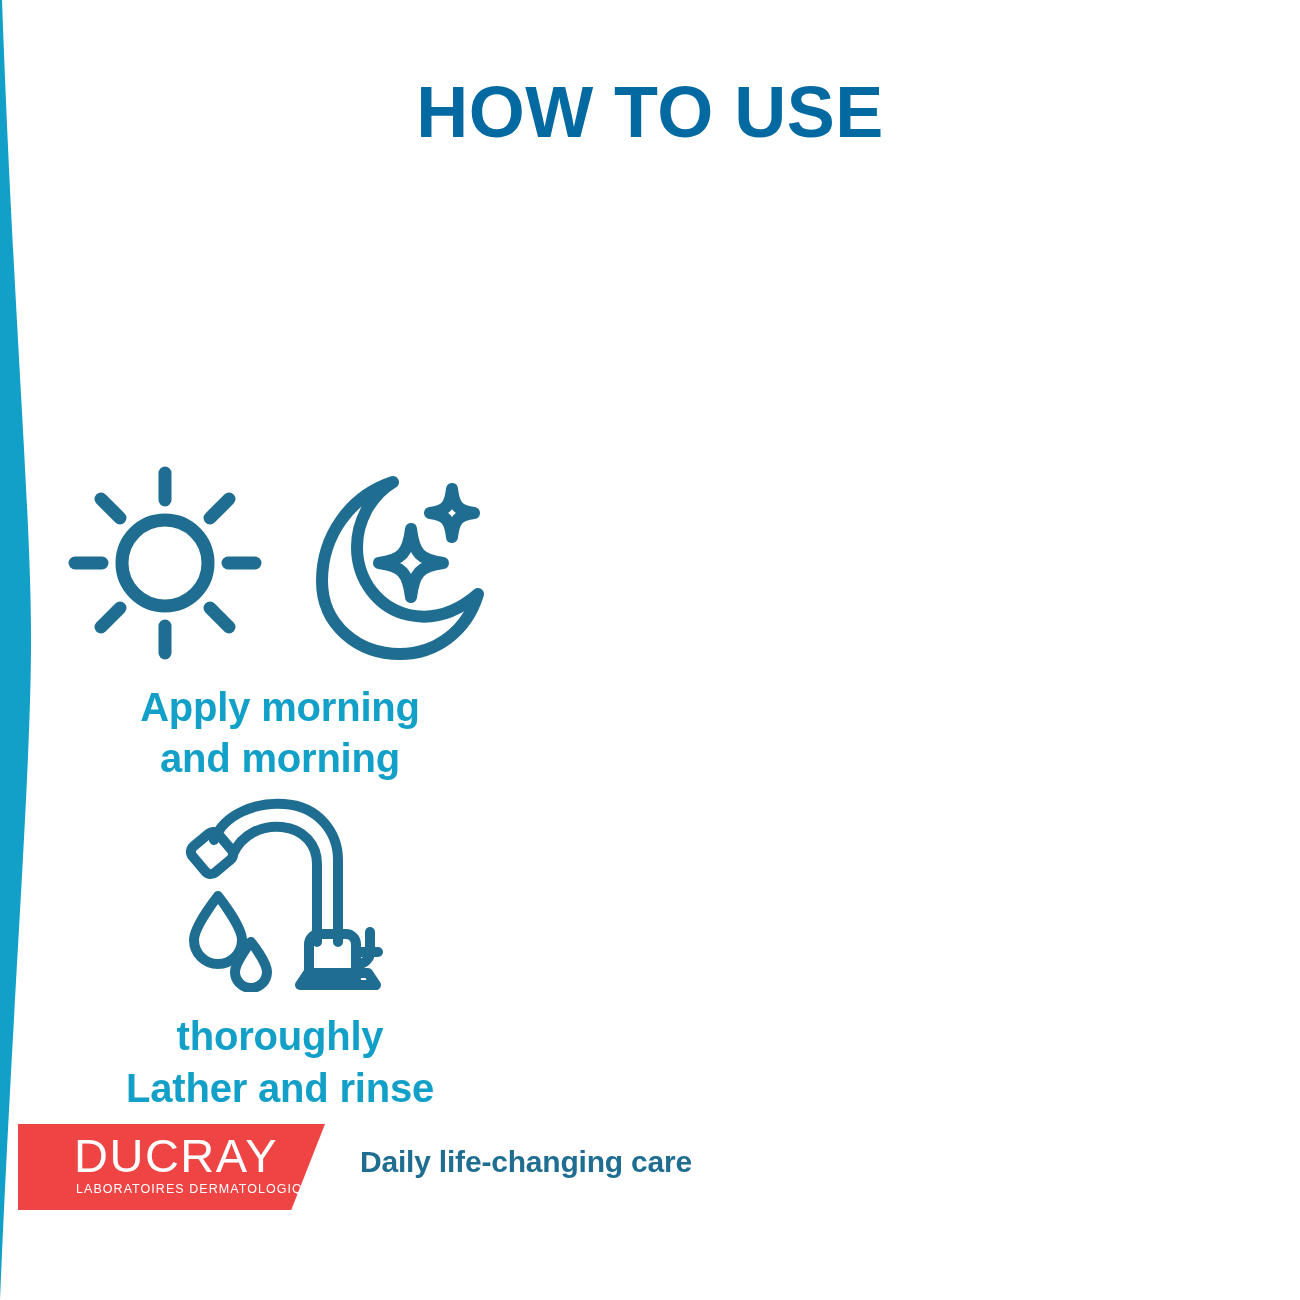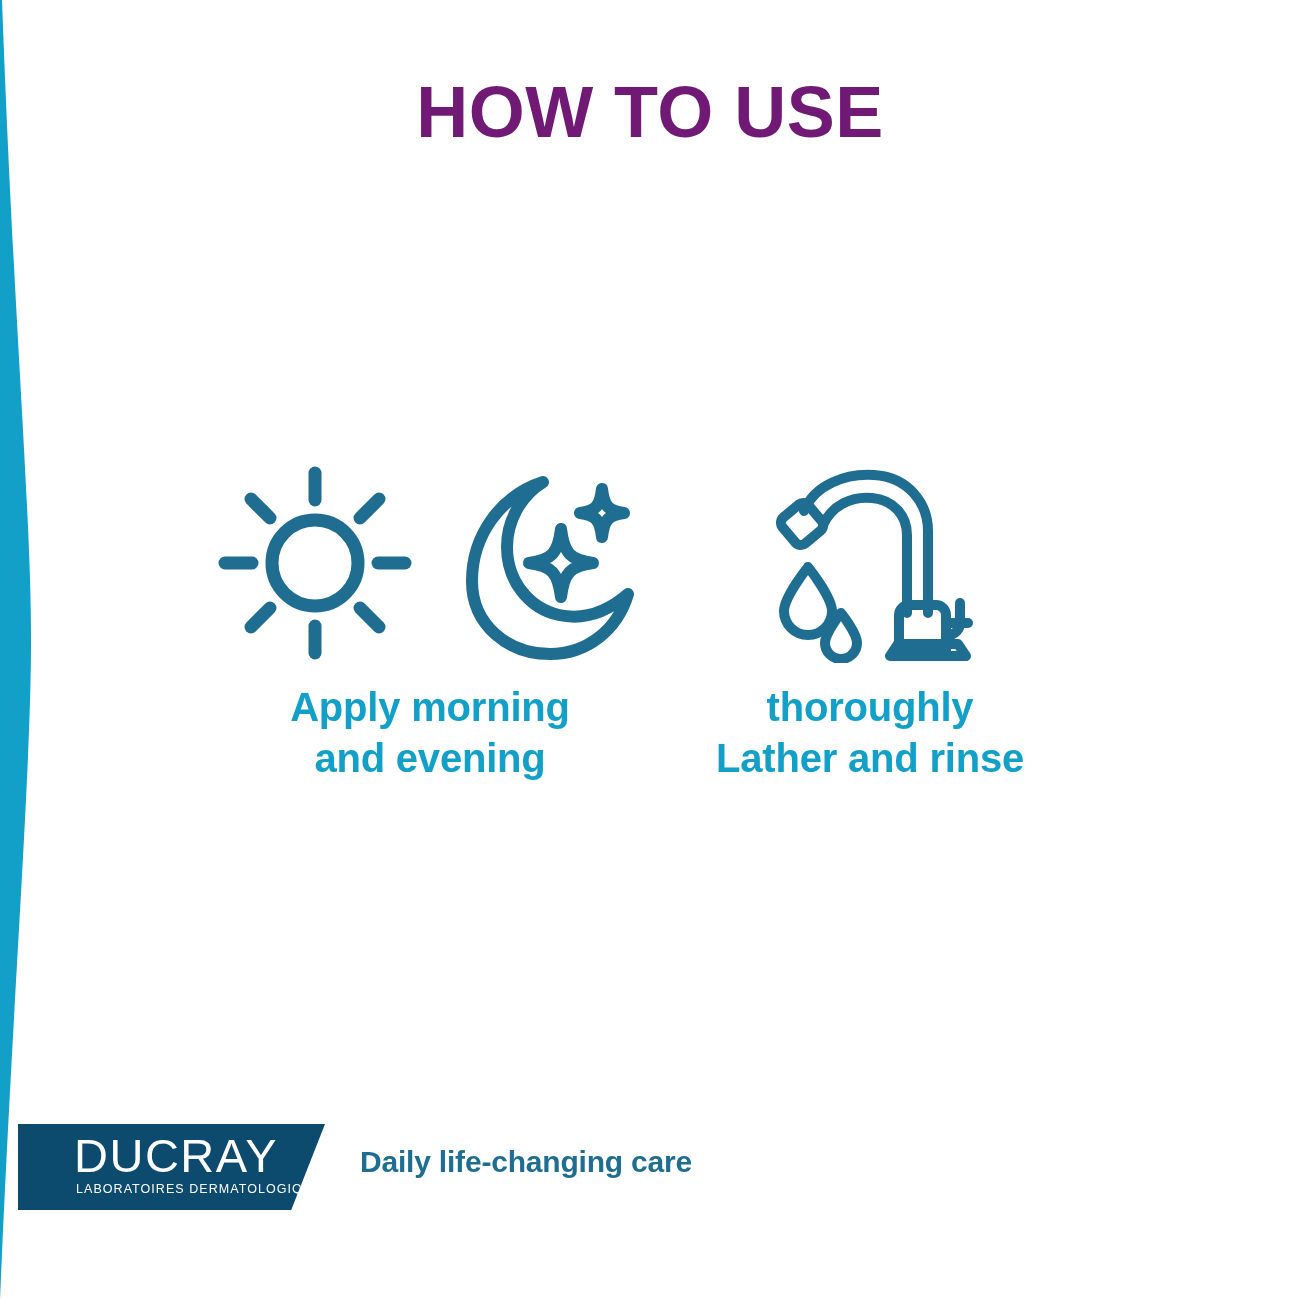--- a/index.html
+++ b/index.html
@@ -32,32 +32,33 @@
   
   .title {
     position: absolute;
     left: 0;
     top: 75px;
     width: 1300px;
     text-align: center;
     font-size: 72px;
     font-weight: 700;
     letter-spacing: 0.5px;
-    color: #701a75;
+    color: #0369a1;
     line-height: 1.05;
     font-family: "Liberation Sans", sans-serif;
   }
 
   
   .steps {
     position: absolute;
     left: 60px;
     top: 455px;
     width: 1180px;
     display: flex;
+    flex-direction: column;
     align-items: flex-start;
     justify-content: center;
   }
   .step {
     width: 440px;
     display: flex;
     flex-direction: column;
     align-items: center;
   }
   .step-icons {
@@ -79,21 +80,21 @@
   }
   .step-caption .ln { display: block; }
 
   
   .logo-banner {
     position: absolute;
     left: 18px;
     top: 1124px;
     width: 307px;
     height: 86px;
-    background: #0c4a6e;
+    background: #ef4444;
     clip-path: polygon(0 0, 100% 0, 89% 100%, 0 100%);
     color: #ffffff;
   }
   .logo-word {
     position: absolute;
     left: 56px;
     top: 8px;
     font-size: 47px;
     font-weight: 300;
     letter-spacing: 1.5px;
@@ -174,21 +175,21 @@
                        C 148 50 144 55 142 72
                        C 140 55 136 50 120 48
                        C 136 46 140 41 142 24 Z"></path>
             </g>
           </svg>
         </span>
 
       </div>
       <div class="step-caption">
         <span class="ln">Apply morning</span>
-        <span class="ln">and evening</span>
+        <span class="ln">and morning</span>
       </div>
     </div>
 
     <div class="step">
       <div class="step-icons">
 
         <span>
           <svg class="icon-svg" width="205" height="200" viewBox="0 0 205 200" aria-hidden="true">
             <g stroke="#1F6E92" stroke-width="10" stroke-linecap="round" stroke-linejoin="round" fill="none">
 

